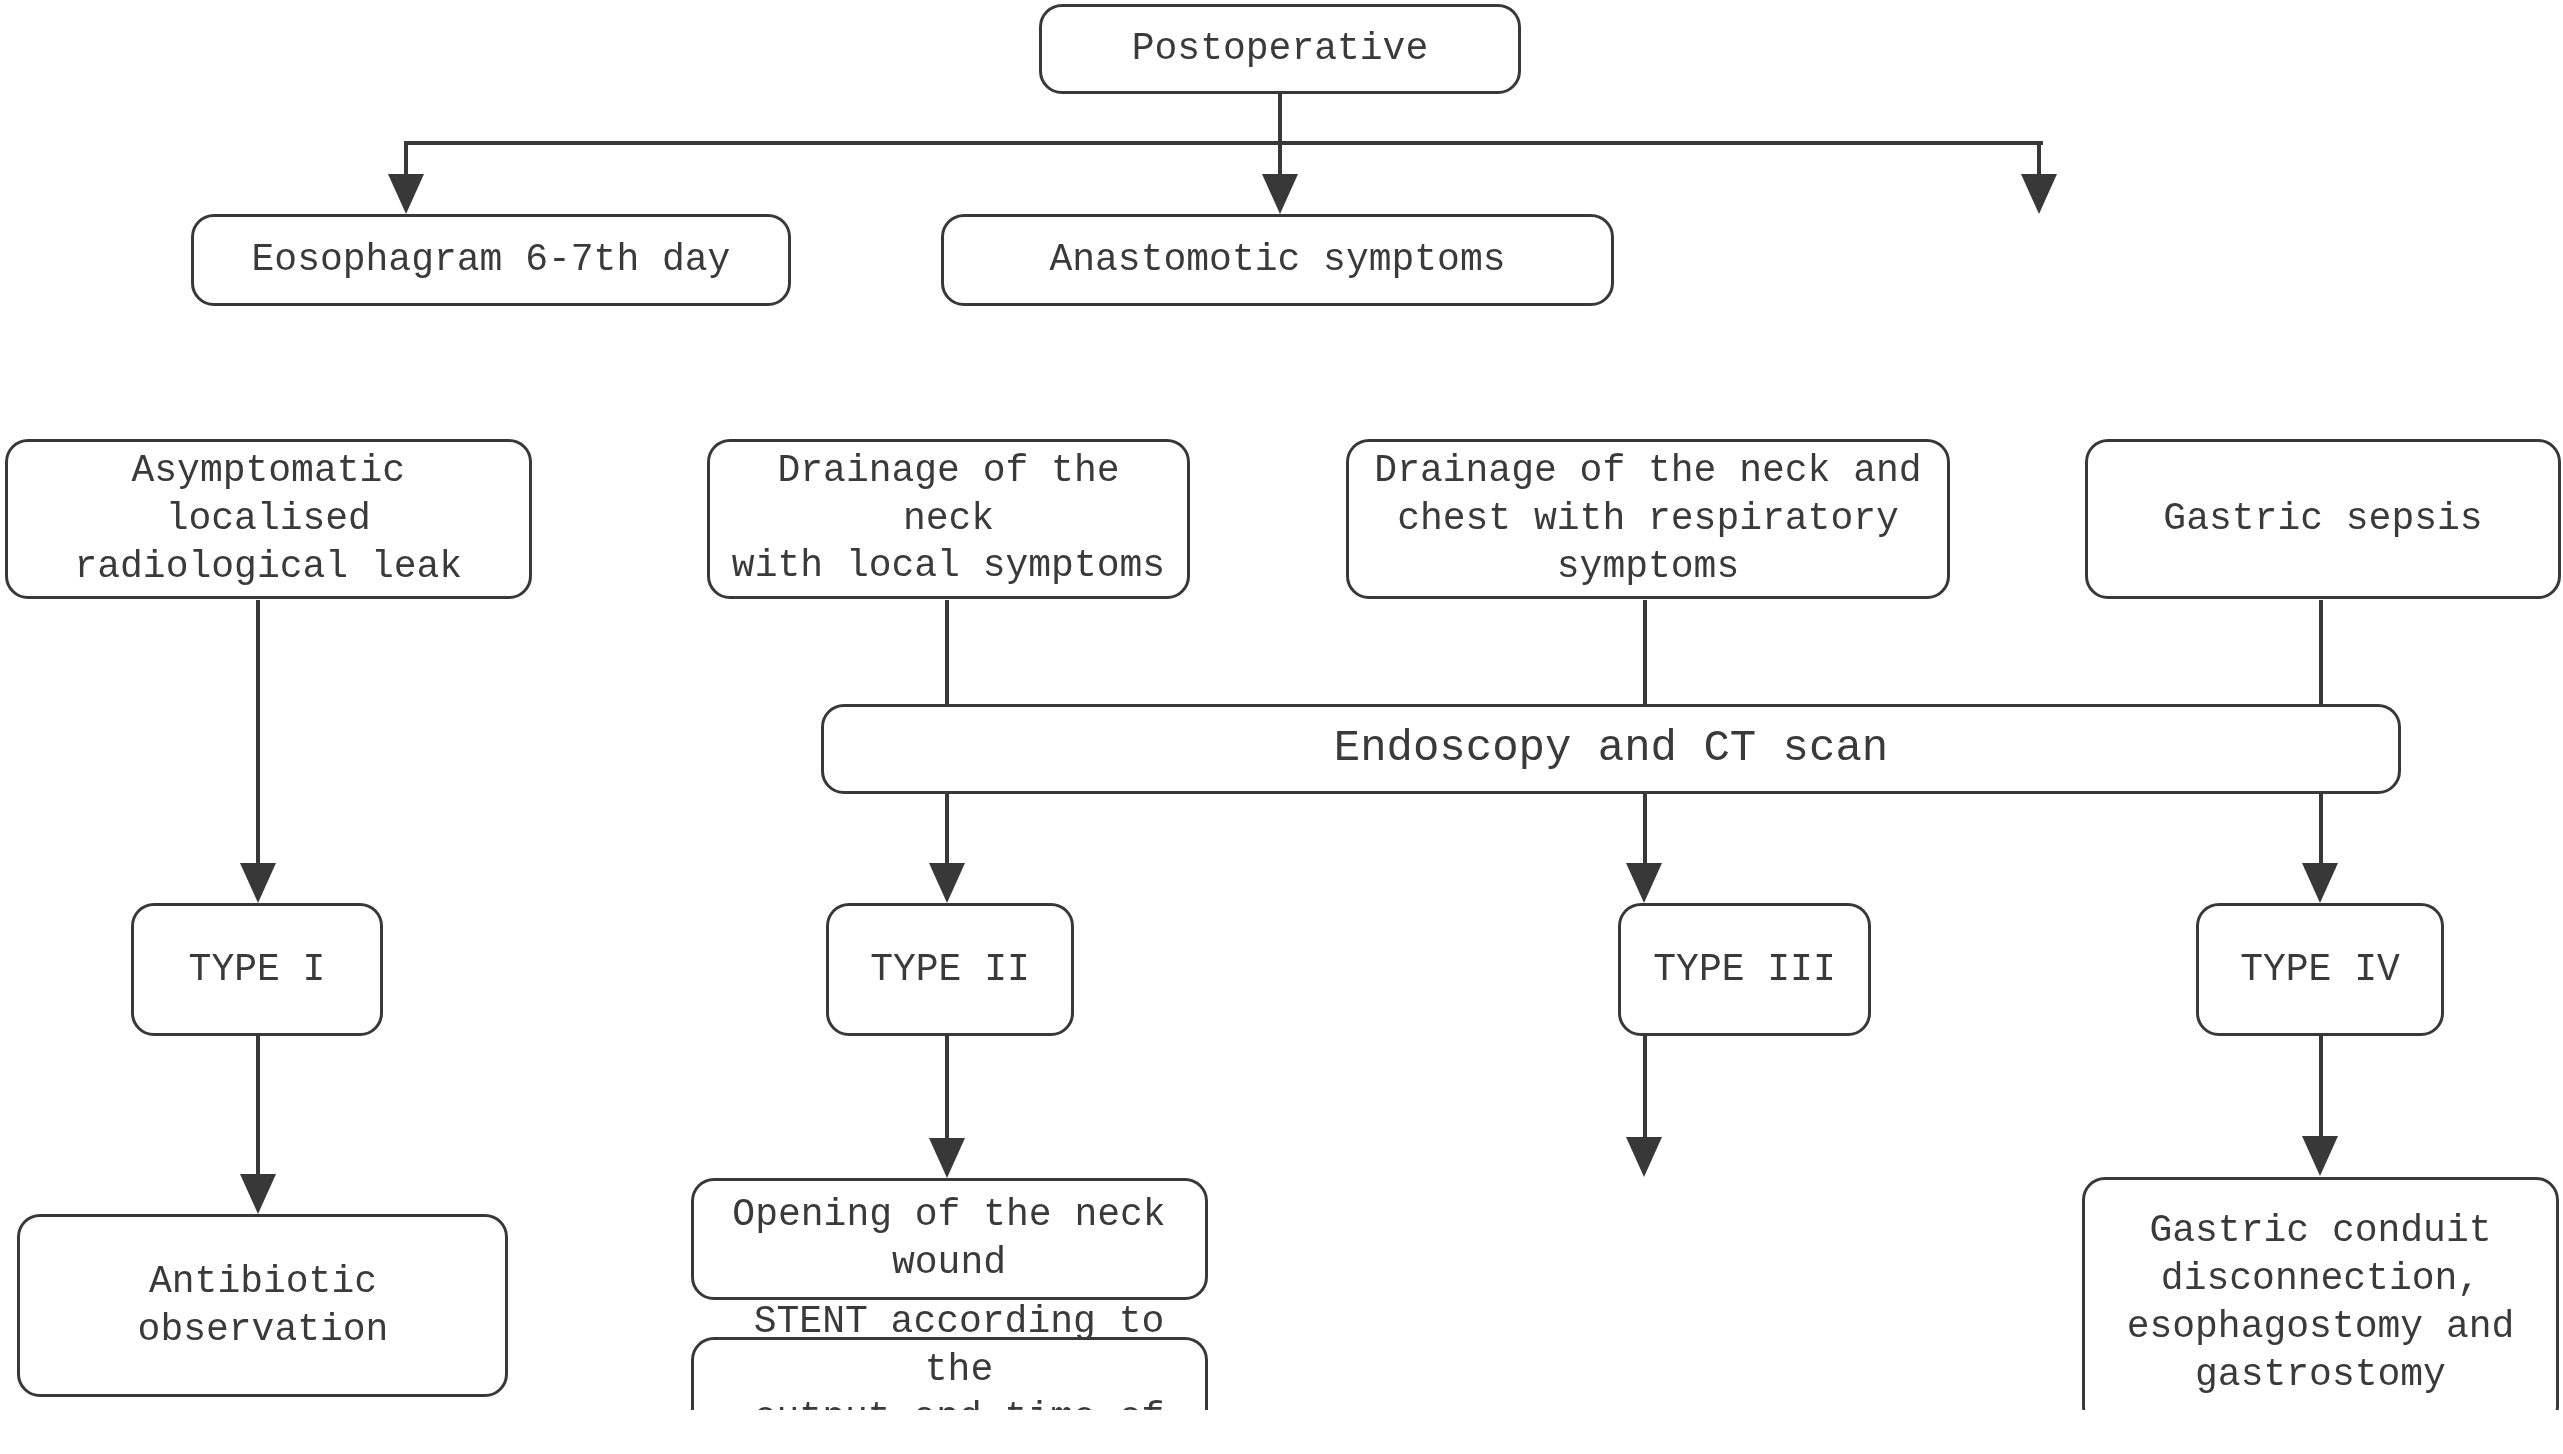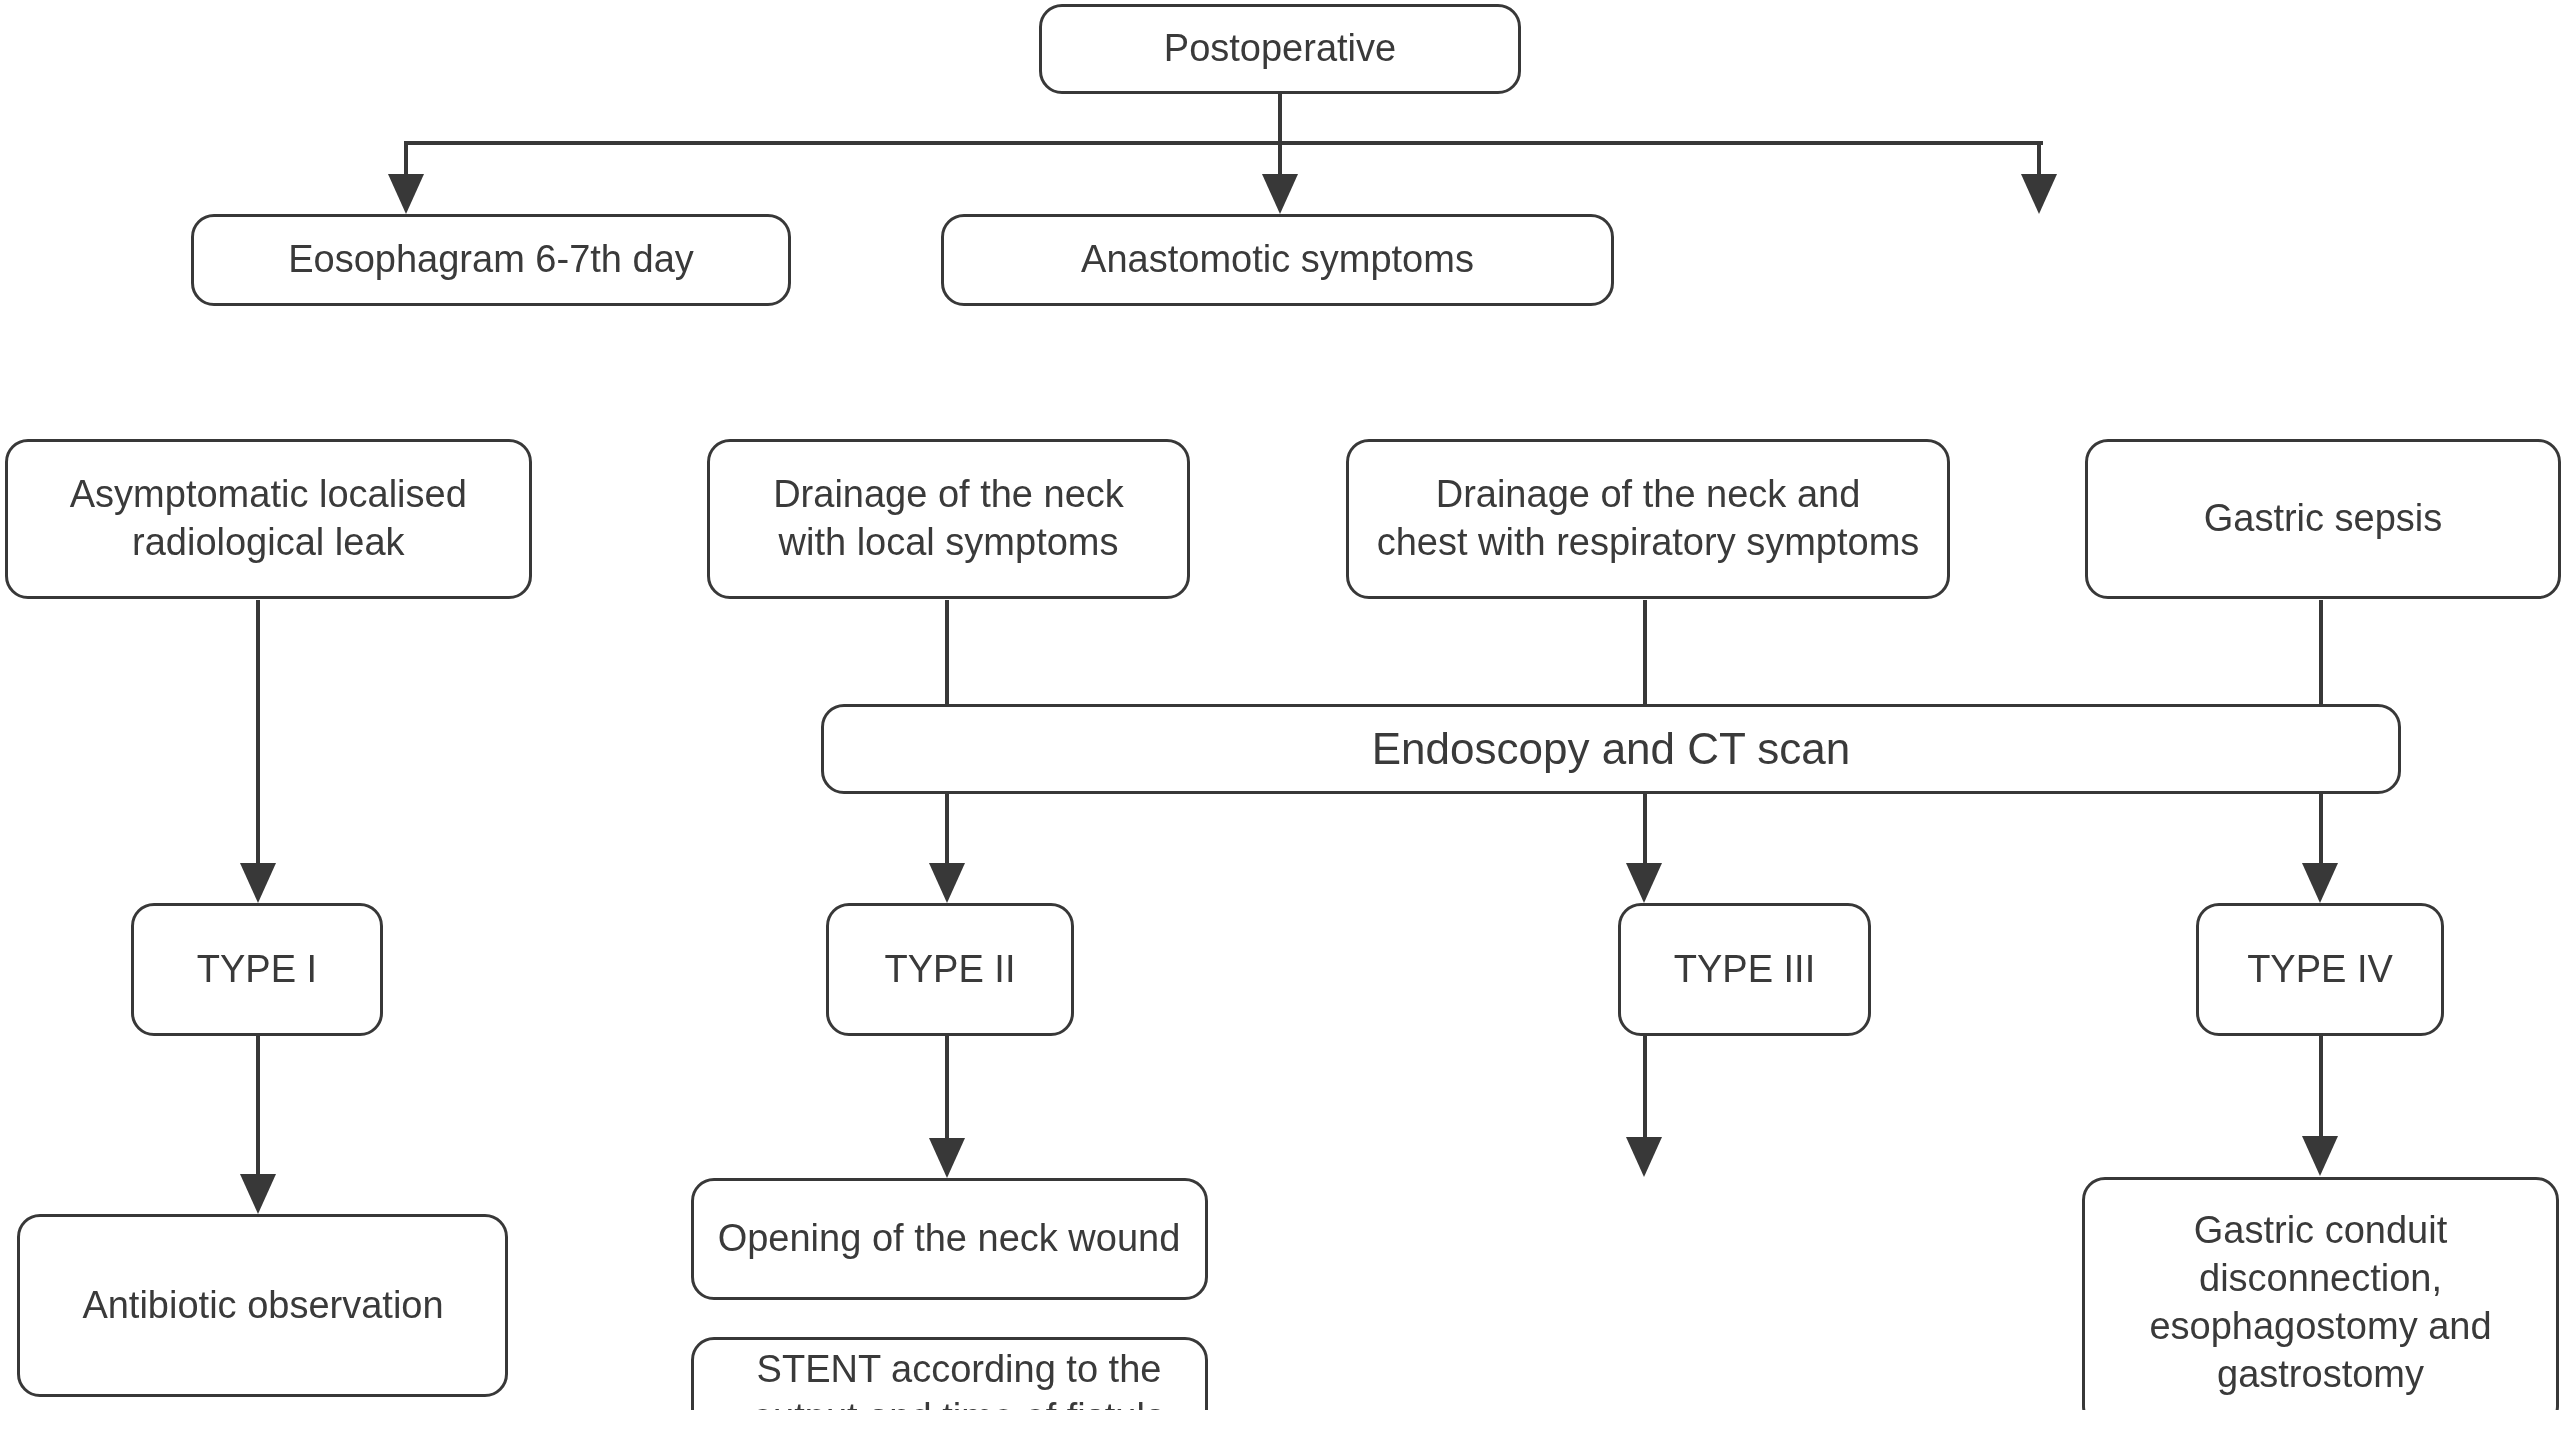--- a/index.html
+++ b/index.html
@@ -7,21 +7,21 @@
     --text: #3a3a3a;
     --background: #ffffff;
     --box_fill: #ffffff;
   }
   html, body { margin: 0; padding: 0; background: var(--background); }
   #canvas {
     position: relative;
     width: 2563px;
     height: 1410px;
     background: var(--background);
-    font-family: Liberation Sans, sans-serif;
+    font-family: Liberation Mono, monospace;
     color: var(--text);
     overflow: hidden;
   }
   .node {
     position: absolute;
     box-sizing: border-box;
     background: var(--box_fill);
     border: 3.8px solid var(--line);
     border-radius: 23px;
     display: flex;
@@ -76,21 +76,21 @@
   <div class="node" style="left:941px; top:214px; width:673px; height:92px;">
     <span class="lbl">Anastomotic symptoms</span>
   </div>
 
 
   <div class="node" style="left:4.8px; top:439px; width:527px; height:160px;">
     <span class="lbl">Asymptomatic localised
 radiological leak</span>
   </div>
 
-  <div class="node" style="left:707px; top:439px; width:483px; height:160px;">
+  <div class="node" style="left:707px; top:439px; width:483px; height:160px;align-items:flex-end;">
     <span class="lbl">Drainage of the neck
 with local symptoms</span>
   </div>
 
   <div class="node" style="left:1346px; top:439px; width:604px; height:160px;">
     <span class="lbl">Drainage of the neck and
 chest with respiratory symptoms</span>
   </div>
 
   <div class="node" style="left:2085px; top:439px; width:476px; height:160px;">

